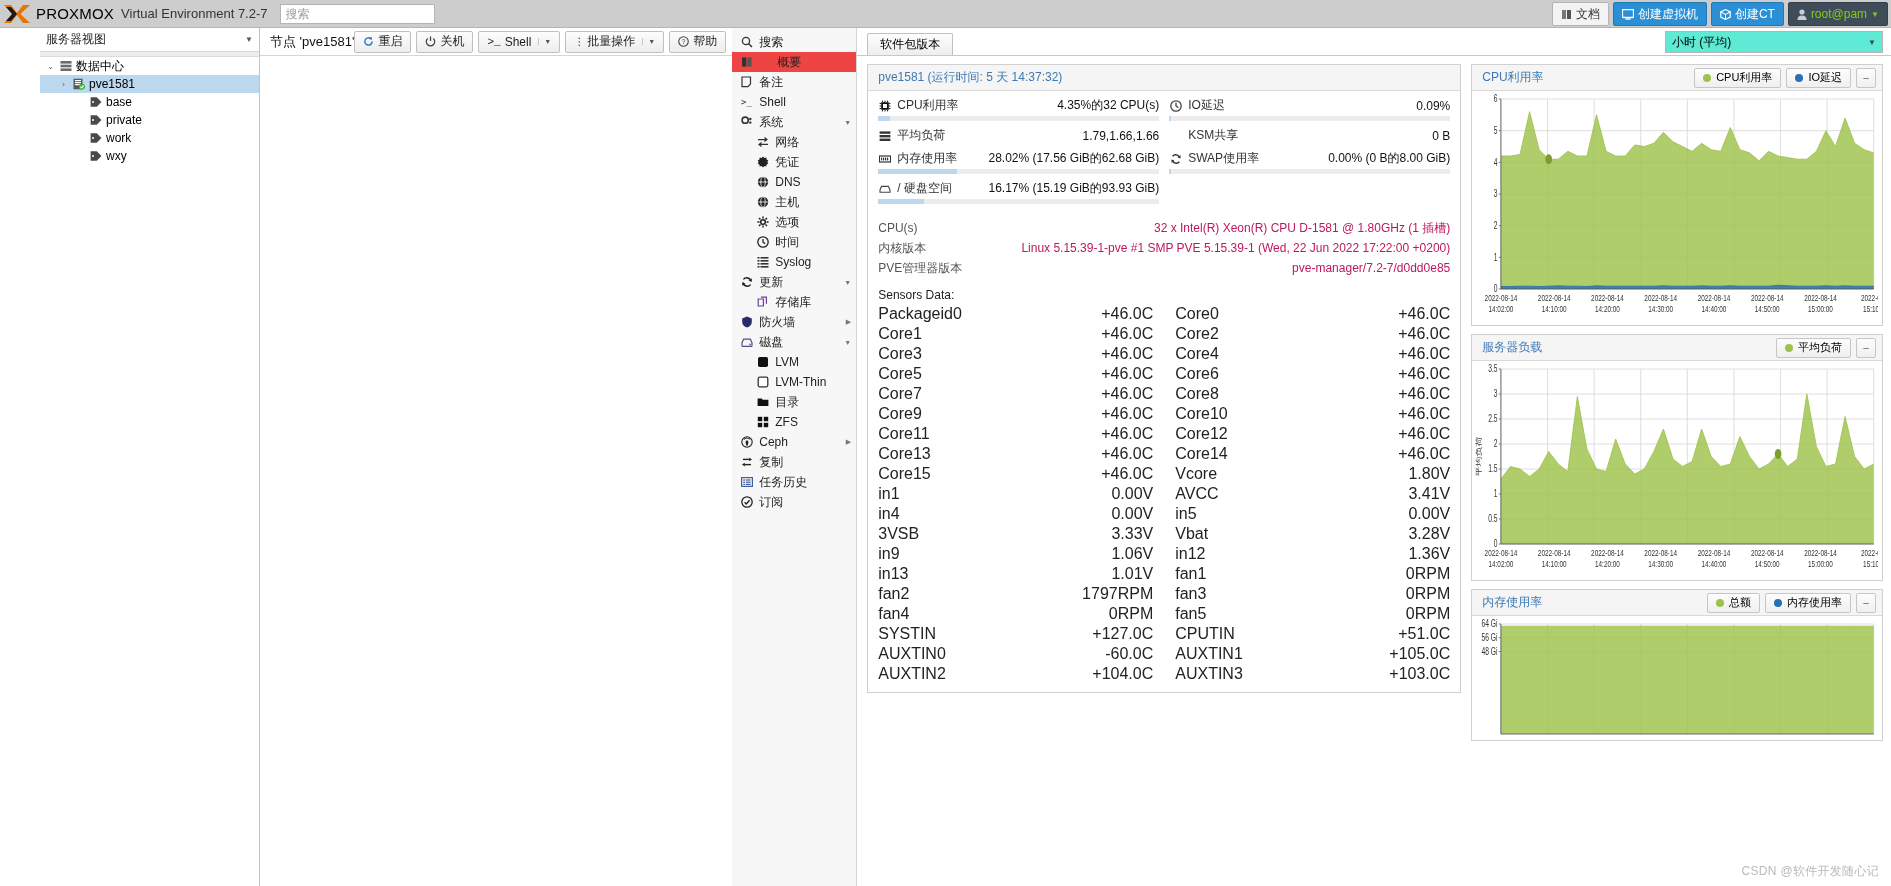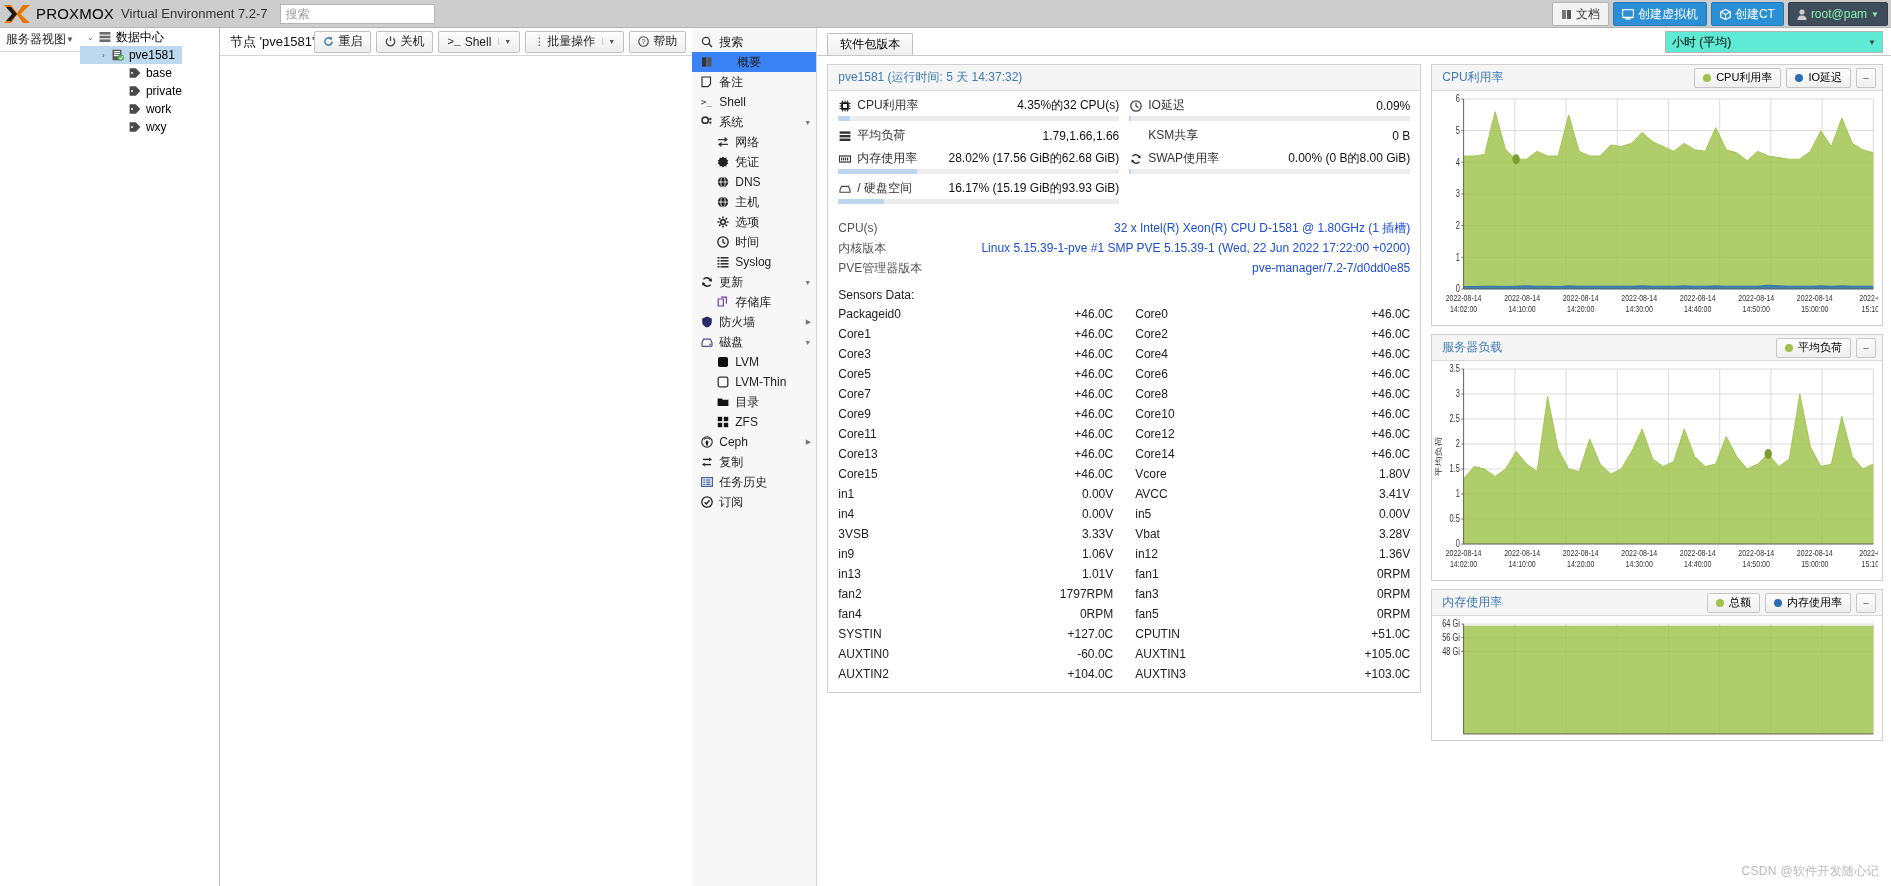--- a/index.html
+++ b/index.html
@@ -49,33 +49,33 @@
     gap: 4px; padding: 0 8px;
     border: 1px solid #b4b4b4;
     background: #f3f3f3; color: #333;
     font-size: 12px; cursor: pointer;
     border-radius: 2px; white-space: nowrap;
   }
   .tb-btn.blue {
     background: #2a8fd4; border-color: #1f7ab5; color: #fff;
   }
   .tb-btn.dark {
-    background: #3f4c5a; border-color: #333f4a; color: #86efac;
+    background: #3f4c5a; border-color: #333f4a; color: #84cc16;
   }
   .tb-btn svg { display: block; }
 
   
   #main { display: flex; height: 858px; width: 100%; }
 
   
   #tree-panel {
     width: 220px; flex: 0 0 220px;
     background: #fff;
     border-right: 1px solid #c3c3c3;
-    display: flex; flex-direction: row;
+    display: flex; flex-direction: column; margin-left: 40px;
   }
   #tree-header {
     height: 24px; display: flex; align-items: center;
     justify-content: space-between;
     padding: 0 6px;
     border-bottom: 1px solid #d5d5d5;
     background: #fff;
     font-size: 12px; color: #222;
     cursor: pointer;
   }
@@ -128,21 +128,21 @@
     background: #f7f7f7;
     border-right: 1px solid #d5d5d5;
     padding-top: 4px;
     overflow: hidden;
   }
   .nav-item {
     height: 20px; display: flex; align-items: center;
     font-size: 12px; color: #222; cursor: pointer;
     padding-left: 8px; gap: 6px; position: relative;
   }
-  .nav-item.sel { background: #3b82f6; gap: 24px; }
+  .nav-item.sel { background: #ef4444; gap: 24px; }
   .nav-item.sub { padding-left: 24px; }
   .nav-item .nico {
     width: 13px; display: flex; align-items: center; justify-content: center;
     flex: 0 0 13px;
   }
   .nav-item .nlabel { white-space: nowrap; }
   .nav-item .narrow {
     position: absolute; right: 5px; font-size: 7px; color: #777;
   }
 
@@ -209,24 +209,24 @@
     height: 5px; background: #ececec; margin-top: 2px; width: 100%;
     position: relative; overflow: hidden;
   }
   .bar > i { display: block; height: 100%; background: #bdd7ee; }
 
   .kv {
     display: flex; justify-content: space-between;
     font-size: 12px; height: 20px; align-items: center;
   }
   .kv .k { color: #555; }
-  .kv .v { color: #1d4ed8; text-align: right; white-space: nowrap; }
+  .kv .v { color: #be185d; text-align: right; white-space: nowrap; }
 
   .sensors-title { font-size: 12px; color: #222; margin: 10px 0 2px 0; }
-  .sens-row { display: flex; font-size: 12px; height: 20px; align-items: center; }
+  .sens-row { display: flex; font-size: 16px; height: 20px; align-items: center; }
   .sens-row .c1 { flex: 0 0 150px; color: #222; }
   .sens-row .c2 { flex: 1; text-align: right; padding-right: 22px; color: #222; }
   .sens-row .c3 { flex: 0 0 150px; color: #222; }
   .sens-row .c4 { flex: 1; text-align: right; color: #222; }
 
   
   #chart-pane {
     flex: 1; min-width: 0;
     padding: 8px 8px 0 4px;
     overflow: hidden;

